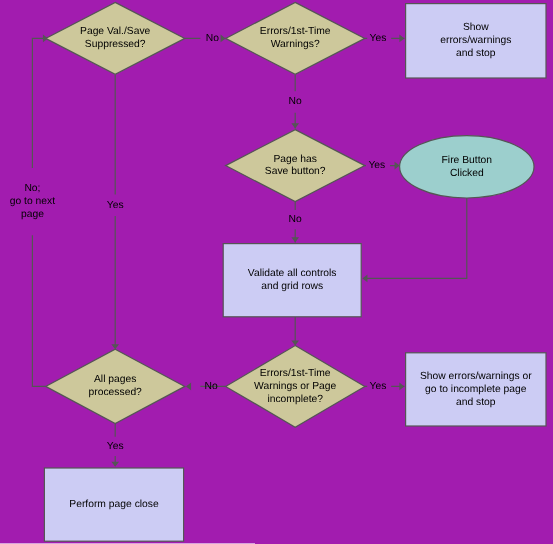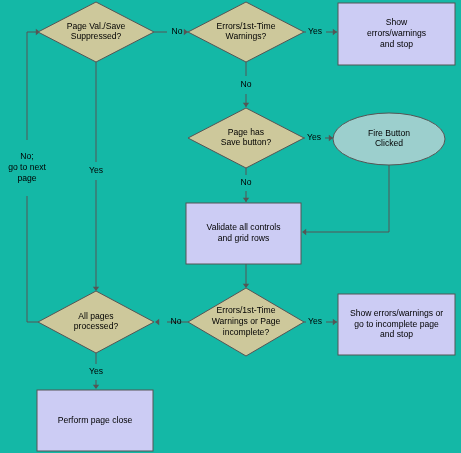--- a/index.html
+++ b/index.html
@@ -10,21 +10,21 @@
   body {
     width: 461px;
     height: 453px;
     overflow: hidden;
     font-family: "Liberation Sans", sans-serif;
   }
   #flowchart-root {
     position: relative;
     width: 461px;
     height: 453px;
-    background: #14b8a6;
+    background: #a21caf;
   }
   svg#flow-svg {
     display: block;
     width: 461px;
     height: 453px;
   }
   .node-shape {
     stroke: #555555;
     stroke-width: 1;
   }

